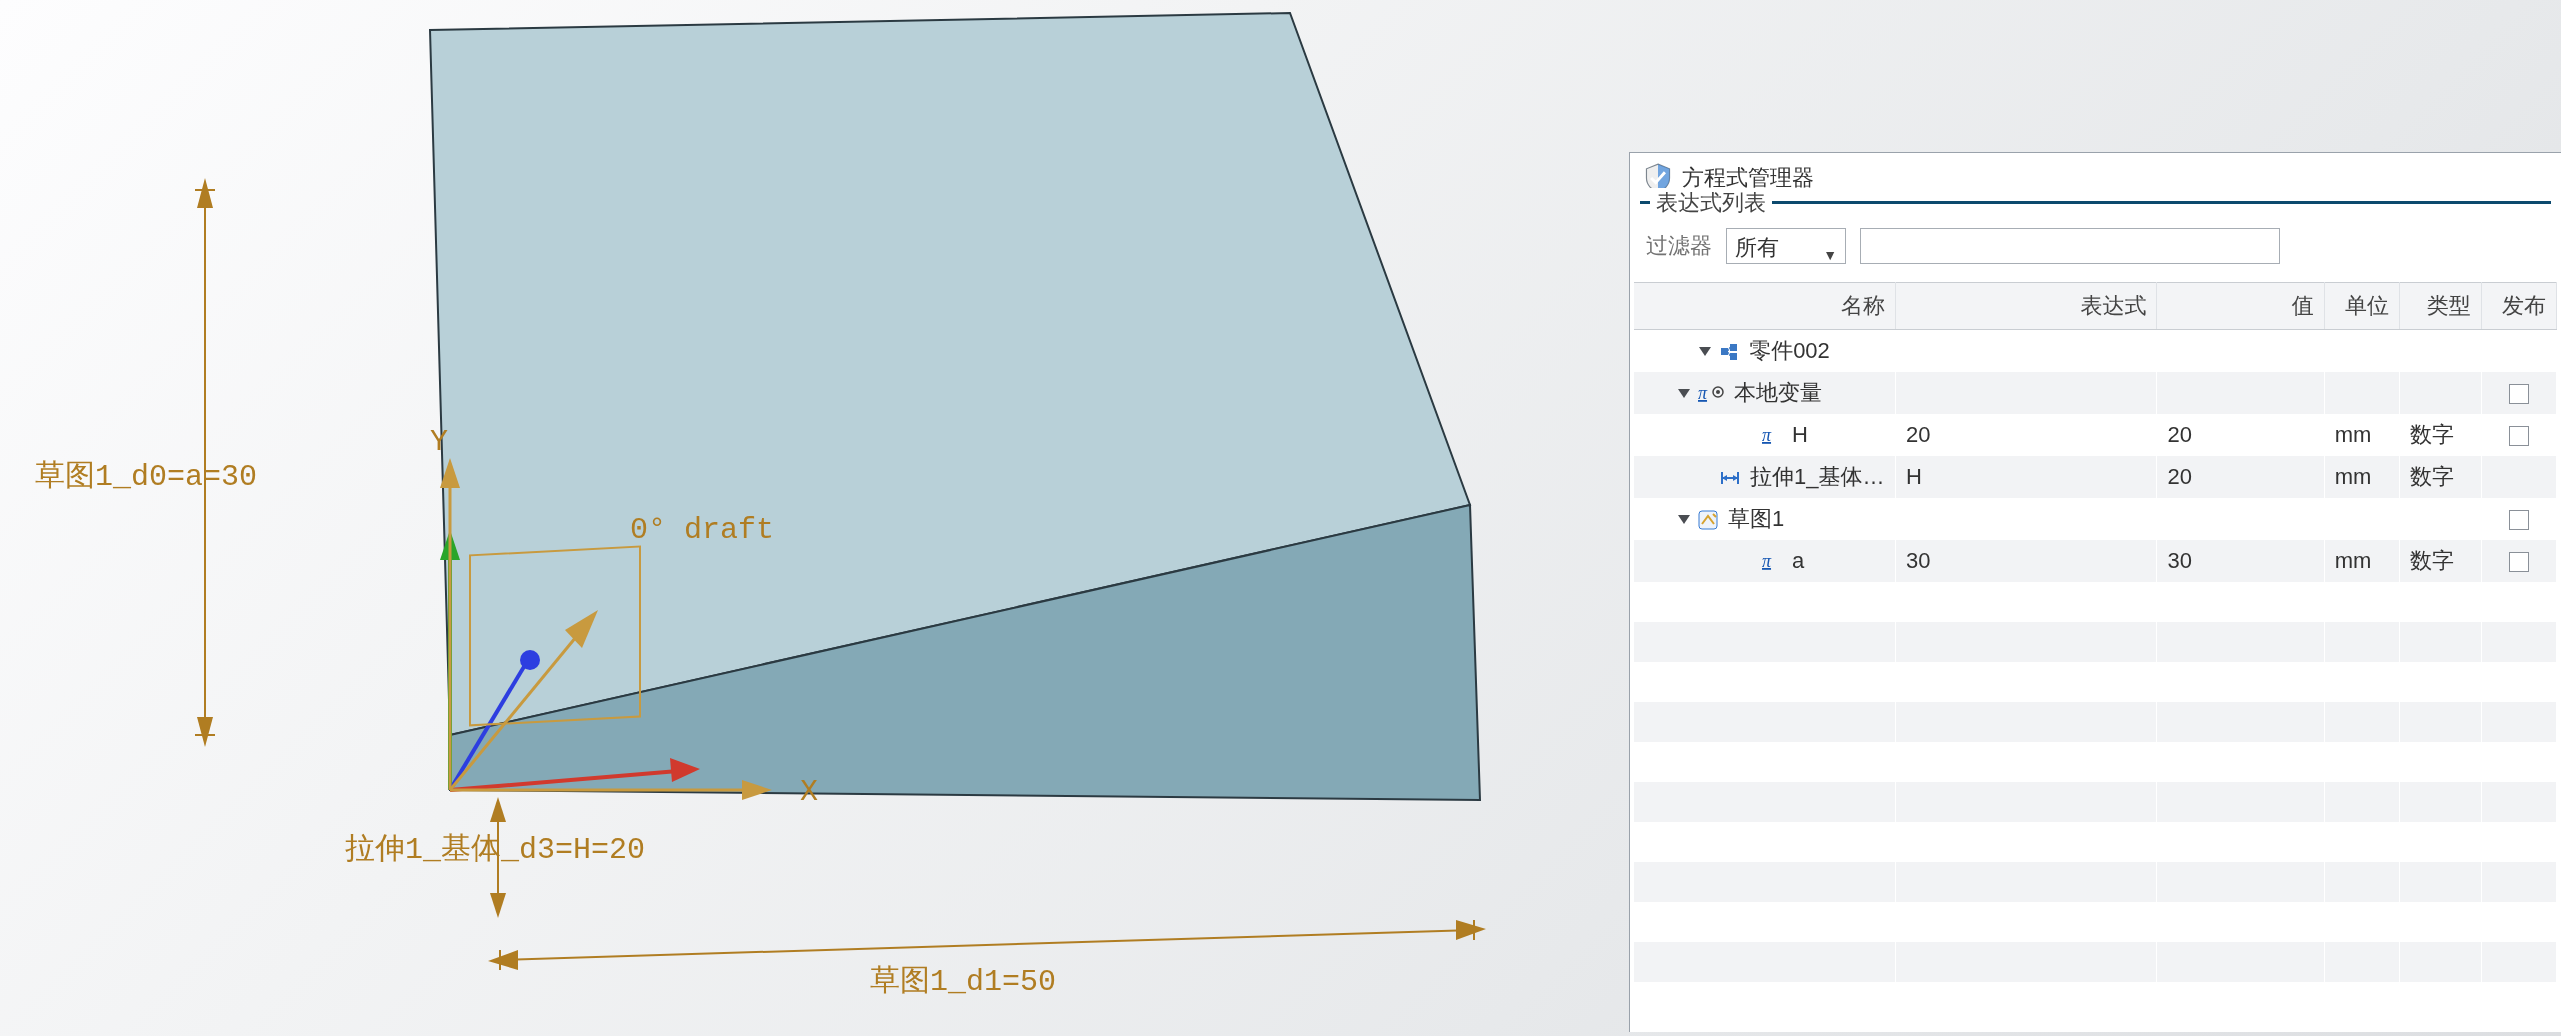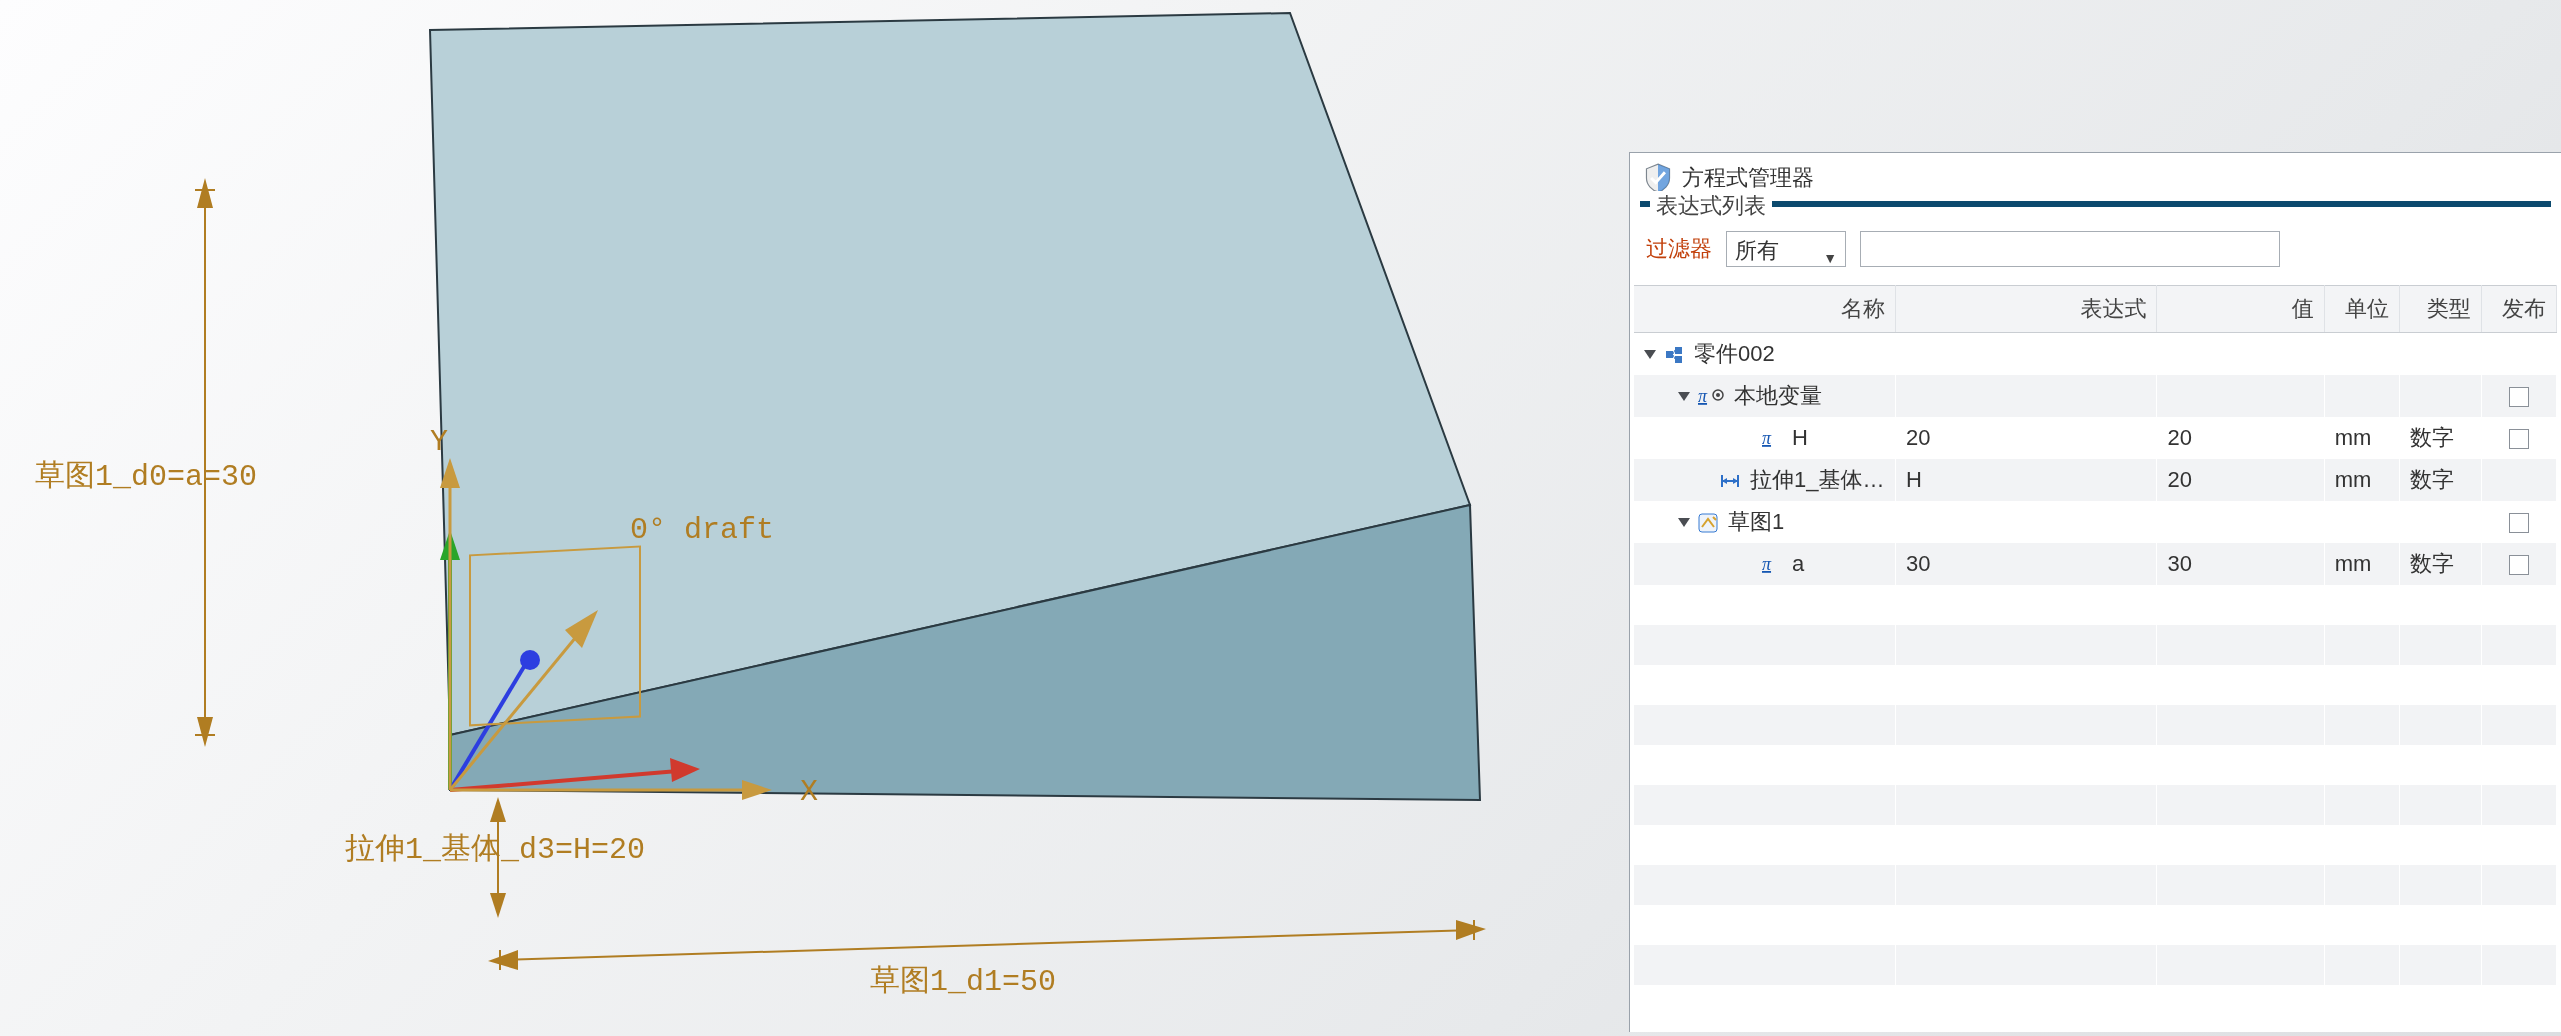--- a/index.html
+++ b/index.html
@@ -48,36 +48,36 @@
   .panel-header {
     display:flex; align-items:flex-start;
     padding: 10px 14px 8px 14px;
     gap: 10px;
   }
   .panel-header .shield {
     width:28px; height:30px;
   }
   .fieldset {
     margin: 0 10px 0 10px;
-    border-top: 6px solid #0c4a6e;
+    border-top: 3px solid #0c4a6e;
     padding-top: 6px;
     position: relative;
     flex: 0 0 auto;
   }
   .fieldset .legend {
     position: absolute; top:-16px; left:10px;
     background:#fff; padding:0 6px;
     color:#444;
   }
   .filter-row {
     display:flex; align-items:center;
     gap: 14px;
     padding: 18px 6px 18px 6px;
   }
-  .filter-row label { color:#c2410c; }
+  .filter-row label { color:#737373; }
   .combo {
     display:flex; align-items:flex-end;
     border:1px solid #a7adb4;
     width:120px; height:36px;
     background:#fff;
     padding:0 8px;
     justify-content:space-between;
   }
   .combo .chev { font-size:14px; color:#444; }
   .search-box {
@@ -114,21 +114,21 @@
   .grid tbody tr:nth-child(even) td { background:#f2f3f5; }
   .grid tbody tr:nth-child(odd)  td { background:#ffffff; }
 
   .col-name   { width:250px; }
   .col-expr   { width:250px; }
   .col-value  { width:160px; }
   .col-unit   { width:72px; }
   .col-type   { width:78px; }
   .col-pub    { width:72px; text-align:center;}
 
-  .tree-indent-1 { padding-left:10px !important; }
+  .tree-indent-1 { padding-left:10px !important;text-align:center; }
   .tree-indent-2 { padding-left:44px !important; }
   .tree-indent-3 { padding-left:86px !important;margin-top:44px; }
   .tree-indent-4 { padding-left:128px !important; }
 
   .caret {
     display:inline-block;
     width:0;height:0;
     border-left:6px solid transparent;
     border-right:6px solid transparent;
     border-top:9px solid #4a4d52;

